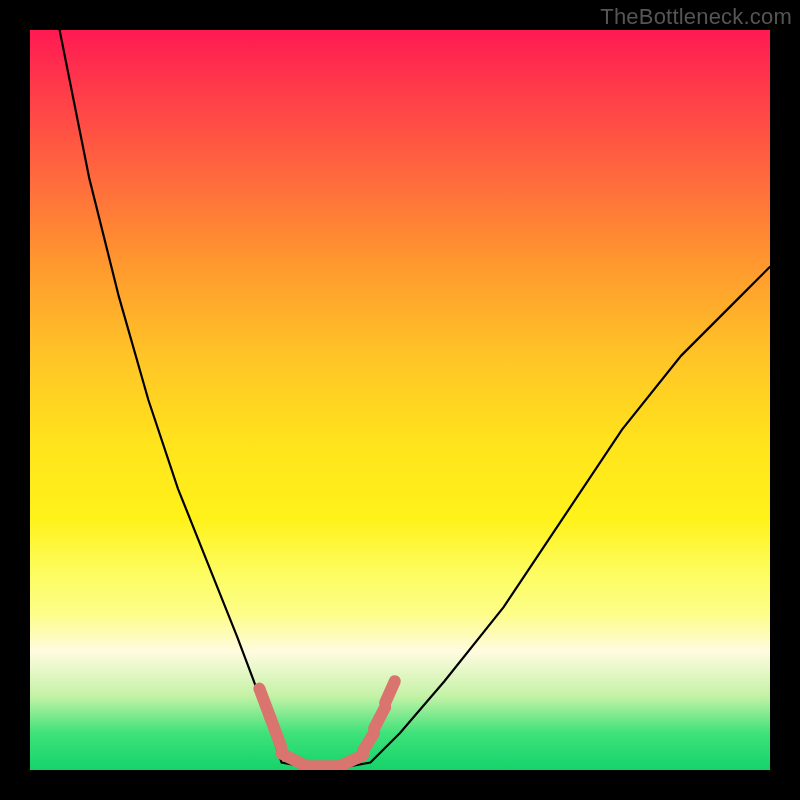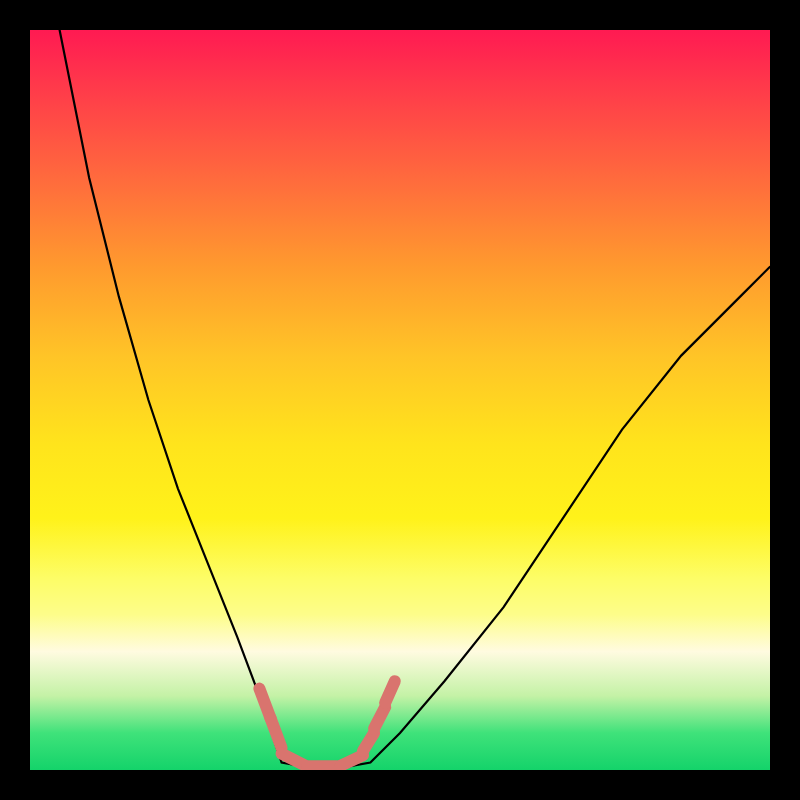--- a/index.html
+++ b/index.html
@@ -51,20 +51,21 @@
   }
   svg.curves {
     position: absolute;
     top: 0; left: 0;
   }
 </style>
 </head>
 <body>
 
 <div class="frame">
+  <div class="watermark">TheBottleneck.com</div>
   <div class="plot">
     <svg class="curves" width="740" height="740" viewBox="0 0 740 740">
       <g id="main-curve">
           <path d="M29.6,0.0 L59.2,148.0 L88.8,266.4 L118.4,370.0 L148.0,458.8 L177.6,532.8 L207.2,606.8 L229.4,666.0 L244.2,710.4 L251.6,732.6 L251.6,732.6 L281.2,737.8 L310.8,737.8 L340.4,732.6 L340.4,732.6 L370.0,703.0 L414.4,651.2 L473.6,577.2 L532.8,488.4 L592.0,399.6 L651.2,325.6 L710.4,266.4 L740.0,236.8" fill="none" stroke="#000" stroke-width="2.2" stroke-linecap="round"></path>
         </g>
       <g id="highlight-dashes">
           <line x1="229.4" y1="658.6" x2="240.5" y2="688.2" stroke="#d9746e" stroke-width="12" stroke-linecap="round"></line>
           <line x1="240.5" y1="688.2" x2="251.6" y2="717.8" stroke="#d9746e" stroke-width="12" stroke-linecap="round"></line>
           <line x1="251.6" y1="723.7" x2="273.8" y2="734.8" stroke="#d9746e" stroke-width="12" stroke-linecap="round"></line>
           <line x1="277.5" y1="736.3" x2="307.1" y2="736.3" stroke="#d9746e" stroke-width="12" stroke-linecap="round"></line>

